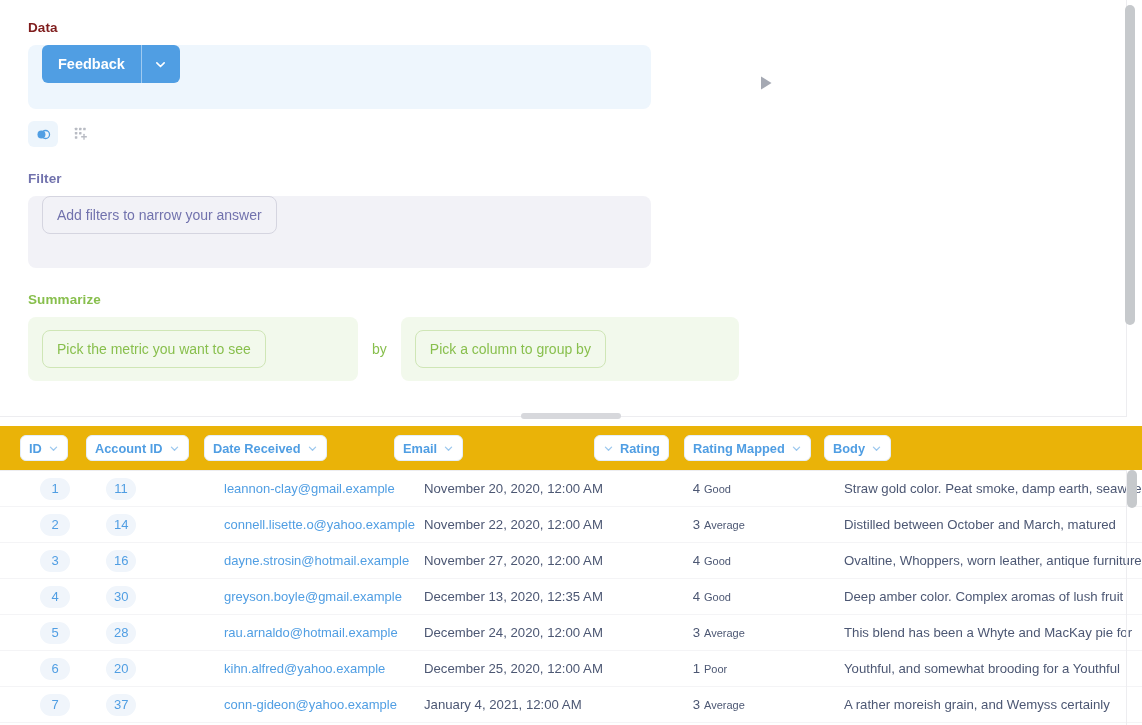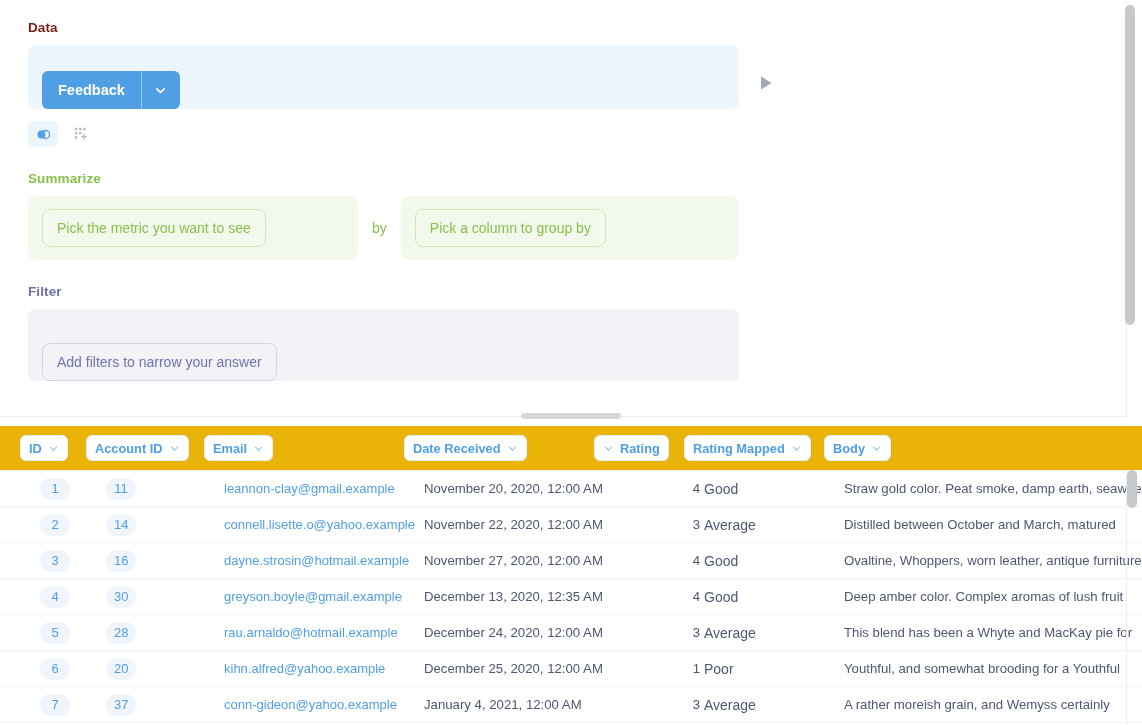--- a/index.html
+++ b/index.html
@@ -45,22 +45,22 @@
     letter-spacing: .1px;
     margin: 0 0 10px 0;
   }
   .section-title.data     { color: #7f1d1d; }
   .section-title.filter   { color: #7172ad; }
   .section-title.summarize{ color: #88bf4d; }
 
   .step-body {
     border-radius: 8px;
     display: flex;
-    align-items: flex-end;
-    width: 711px;
+    align-items: flex-start;
+    width: 623px;
   }
   .step-body.data      { background: #eef6fd; height: 64px; padding: 0 14px; }
   .step-body.filter    { background: #f2f2f7; height: 72px; padding: 0 14px; }
 
   
   .data-pill {
     display: flex;
     align-items: center;
     background: #509ee3;
     border-radius: 6px;
@@ -294,21 +294,21 @@
     font-weight: 400;
     cursor: pointer;
   }
   .email {
     color: #509ee3;
     cursor: pointer;
     font-size: 13px;
   }
   .date { color: #4c5773; font-size: 13.2px; }
   .rating { color: #4c5773; font-size: 13.2px; padding-right: 4px; }
-  .mapped { color: #4c5773; font-size: 14px; }
+  .mapped { color: #4c5773; font-size: 11px; }
   .bodytext {
     color: #4c5773;
     font-size: 13.2px;
     white-space: nowrap;
     overflow: hidden;
   }
 
   
   .tbl-scroll-thumb {
     position: absolute;
@@ -368,36 +368,36 @@
               <rect x="6" y="6" width="3" height="3" rx=".5"></rect>
               <rect x="1" y="11" width="3" height="3" rx=".5"></rect>
               <rect x="11.2" y="8.2" width="1.6" height="7" rx=".6"></rect>
               <rect x="8.5" y="10.9" width="7" height="1.6" rx=".6"></rect>
             </svg>
           </div>
         </div>
       </div>
 
       <div class="section" style="margin-top:24px;">
+        <div class="section-title filter">Filter</div>
+        <div class="step-body filter">
+          <div class="ph-box filter">Add filters to narrow your answer</div>
+        </div>
+      </div>
+
+      <div class="section" style="margin-top:24px;">
         <div class="section-title summarize">Summarize</div>
         <div class="summarize-row">
           <div class="sum-panel metric">
             <div class="ph-box summarize">Pick the metric you want to see</div>
           </div>
           <div class="sum-by">by</div>
           <div class="sum-panel group">
             <div class="ph-box summarize">Pick a column to group by</div>
           </div>
-        </div>
-      </div>
-
-      <div class="section" style="margin-top:24px;">
-        <div class="section-title filter">Filter</div>
-        <div class="step-body filter">
-          <div class="ph-box filter">Add filters to narrow your answer</div>
         </div>
       </div>
 
     </div>
 
     <div class="run-btn">
       <svg width="14" height="16" viewBox="0 0 14 16" fill="#a5a9b3">
         <polygon points="2,1.5 12.5,8 2,14.5"></polygon>
       </svg>
     </div>
@@ -430,42 +430,42 @@
         <div class="th">
           <span>Account ID</span>
           <span class="chev">
             <svg width="11" height="11" viewBox="0 0 16 16" fill="none" stroke="#9cc8ee" stroke-width="1.8" stroke-linecap="round" stroke-linejoin="round">
                 <polyline points="3.5,6 8,10.5 12.5,6"></polyline>
               </svg>
           </span>
         </div>
       </div>
 
+      <div class="hcell col-date">
+        <div class="th">
+          <span>Date Received</span>
+          <span class="chev">
+            <svg width="11" height="11" viewBox="0 0 16 16" fill="none" stroke="#9cc8ee" stroke-width="1.8" stroke-linecap="round" stroke-linejoin="round">
+                <polyline points="3.5,6 8,10.5 12.5,6"></polyline>
+              </svg>
+          </span>
+        </div>
+      </div>
+
       <div class="hcell col-email">
         <div class="th">
           <span>Email</span>
           <span class="chev">
             <svg width="11" height="11" viewBox="0 0 16 16" fill="none" stroke="#9cc8ee" stroke-width="1.8" stroke-linecap="round" stroke-linejoin="round">
                 <polyline points="3.5,6 8,10.5 12.5,6"></polyline>
               </svg>
           </span>
         </div>
       </div>
 
-      <div class="hcell col-date">
-        <div class="th">
-          <span>Date Received</span>
-          <span class="chev">
-            <svg width="11" height="11" viewBox="0 0 16 16" fill="none" stroke="#9cc8ee" stroke-width="1.8" stroke-linecap="round" stroke-linejoin="round">
-                <polyline points="3.5,6 8,10.5 12.5,6"></polyline>
-              </svg>
-          </span>
-        </div>
-      </div>
-
       <div class="hcell col-rating right">
         <div class="th">
           <span class="chev">
             <svg width="11" height="11" viewBox="0 0 16 16" fill="none" stroke="#9cc8ee" stroke-width="1.8" stroke-linecap="round" stroke-linejoin="round">
                 <polyline points="3.5,6 8,10.5 12.5,6"></polyline>
               </svg>
           </span>
           <span>Rating</span>
         </div>
       </div>

